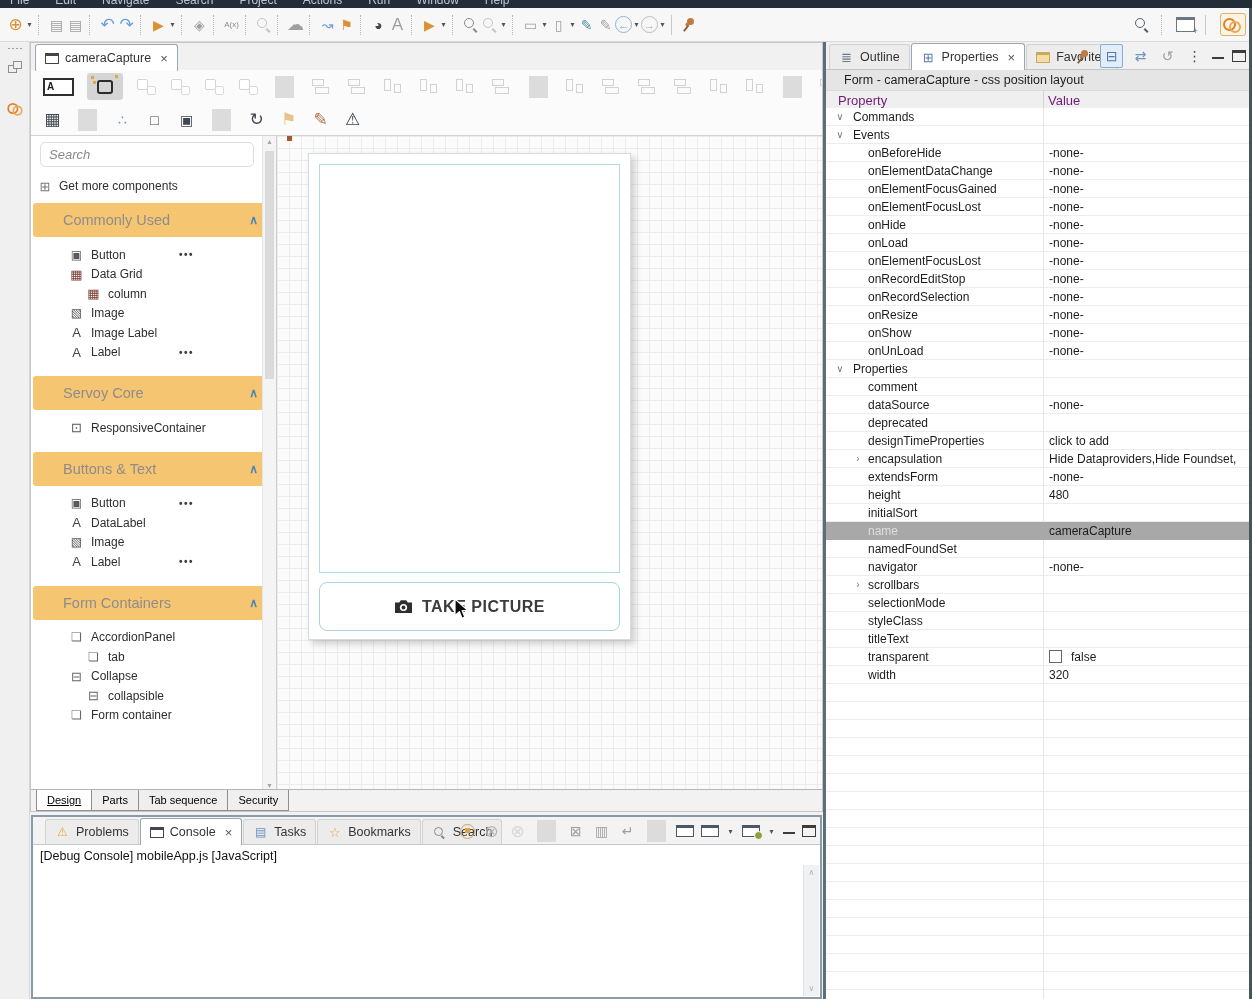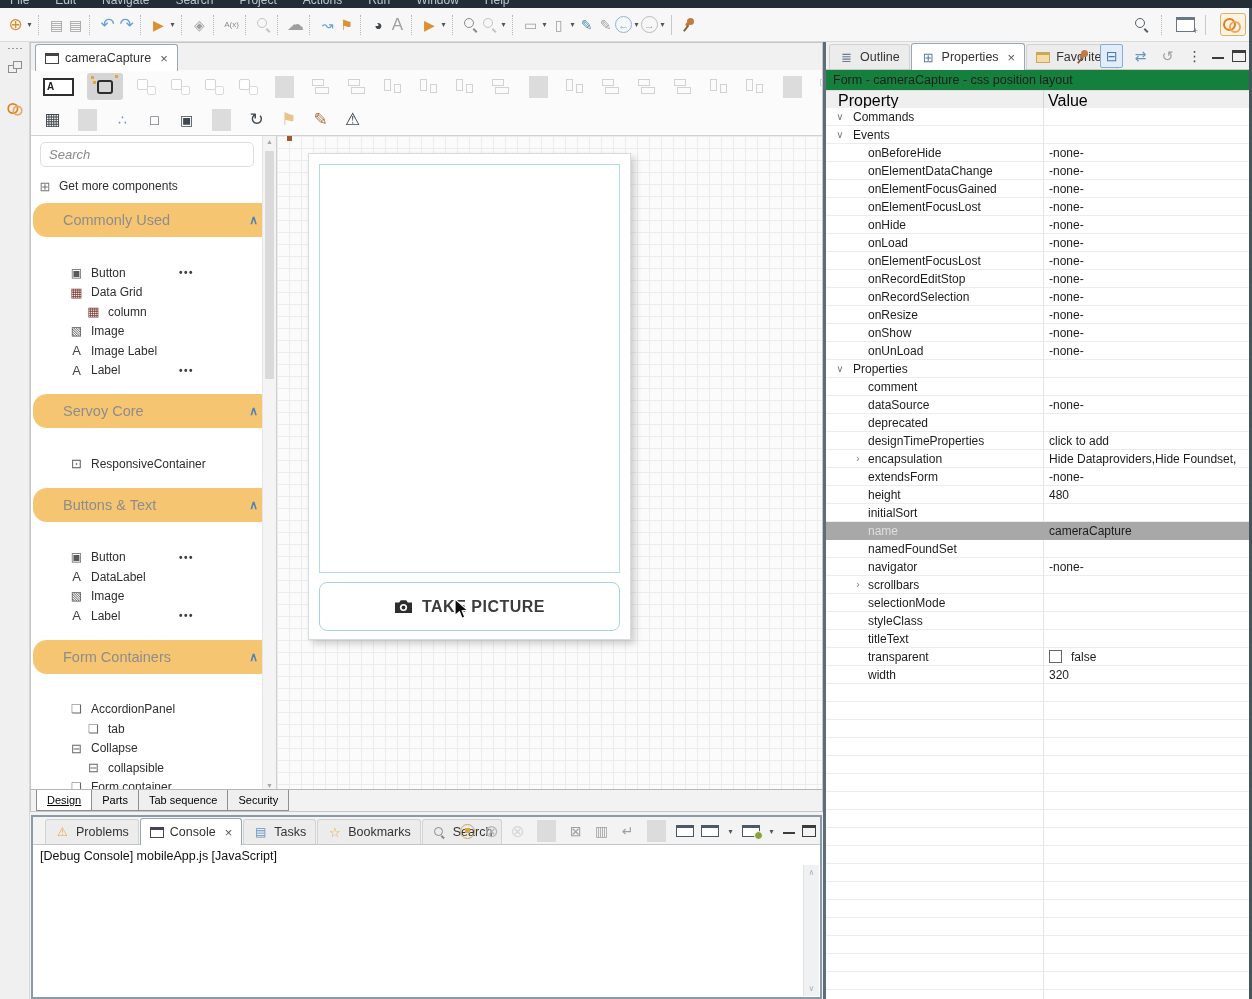--- a/index.html
+++ b/index.html
@@ -106,21 +106,21 @@
   
   #palette{position:absolute;left:0;top:93px;width:246px;height:655px;background:#fff;
            border-right:1px solid #cfcfcf;box-sizing:border-box;overflow:hidden}
   #searchbox{display:block;margin:6px 9px 0 9px;width:214px;height:25px;border:1px solid #dedede;
              border-radius:5px;padding:0 8px;font-size:13px;box-sizing:border-box;color:#333;
              font-family:"Liberation Sans",sans-serif;outline:none}
   #searchbox::placeholder{font-style:italic;color:#8a8a8a}
   #getmore{display:flex;align-items:center;gap:7px;margin:9px 0 0 7px;font-size:12px;color:#2e2e2e;height:20px}
   .puzzle{width:14px;height:13px;display:inline-flex;align-items:center;justify-content:center;color:#777;font-size:13px}
   .puzzle::before{content:"⊞"}
-  .psec-header{height:34px;background:#f6c571;border-radius:14px;margin:14px 2px 26px 2px;display:flex;
+  .psec-header{height:34px;background:#f6c571;border-radius:3px;margin:14px 2px 8px 2px;display:flex;
                align-items:center;justify-content:space-between;padding:0 16px 0 30px;
                font-size:14.5px;color:#8d8d8d;box-sizing:border-box}
   .psec-header.first{margin-top:7px}
   .psec-header .chup{color:#4f86b8;font-size:12px;font-weight:bold}
   .pitem{display:flex;align-items:center;height:19.5px;font-size:12px;color:#2e2e2e;
          padding-left:38px;gap:7px;position:relative}
   .pitem.indent{padding-left:55px}
   .pitem .dots{position:absolute;left:148px;font-size:10px;letter-spacing:1.5px;color:#3c3c3c;font-weight:bold}
   .pic{width:15px;text-align:center;font-size:12px;color:#555;flex:none}
   .pic[data-icon="button"]::before{content:"▣";color:#5a5a5a}
@@ -172,23 +172,23 @@
   .vscroll .sarr{position:absolute;left:0;width:100%;text-align:center;font-size:8px;color:#a8b0b6}
 
   
   #sash{position:absolute;left:823px;top:42px;width:3px;height:957px;background:#5d6d79}
   #redge{position:absolute;right:0;top:8px;width:3px;height:991px;background:#47535d}
   #props{position:absolute;left:826px;top:42px;width:423px;height:957px;background:#fff;box-sizing:border-box}
   #props .tabstrip{padding-left:3px}
   #proptools{position:absolute;right:3px;top:2px;display:flex;align-items:center;gap:8px;height:24px}
   .selbox{background:#e2edf8;border:1px solid #86aed2;border-radius:2px;color:#4a7ab5;padding:0 2px}
   .blp{color:#6a93c0}
-  #propheader{height:20px;line-height:20px;font-size:12.5px;color:#1e1e1e;padding-left:7px;background:#15803d}
+  #propheader{height:20px;line-height:20px;font-size:12.5px;color:#1e1e1e;padding-left:18px;background:#e5e5e5}
   #colhead{height:19px;line-height:19px;background:#efefef;border-top:1px solid #dcdcdc;
-           border-bottom:1px solid #dcdcdc;font-size:16px;color:#000000;position:relative}
+           border-bottom:1px solid #dcdcdc;font-size:13px;color:#701a75;position:relative}
   #colhead .c1{position:absolute;left:12px}
   #colhead .c2{position:absolute;left:222px}
   #colhead::after{content:"";position:absolute;left:217px;top:0;bottom:0;width:1px;background:#d4d4d4}
   #rows{position:absolute;left:0;right:0;top:66px;bottom:0;
         background:repeating-linear-gradient(to bottom,#fff 0 17px,#ececec 17px 18px);overflow:hidden}
   #rows::before{content:"";position:absolute;left:217px;top:0;bottom:0;width:1px;background:#e6e6e6}
   .prow{position:relative;height:18px;line-height:18px;font-size:12px;color:#1c1c1c}
   .prow .chev{position:absolute;left:26px;top:0;width:12px;text-align:center;font-size:10px;color:#7a7a7a}
   .prow.group .chev{left:8px}
   .prow .plabel{position:absolute;left:42px;white-space:nowrap}

